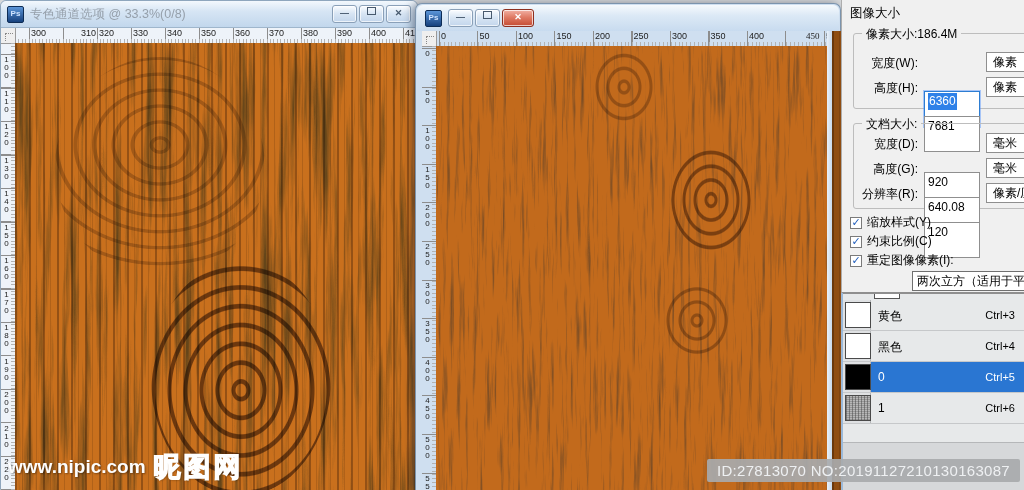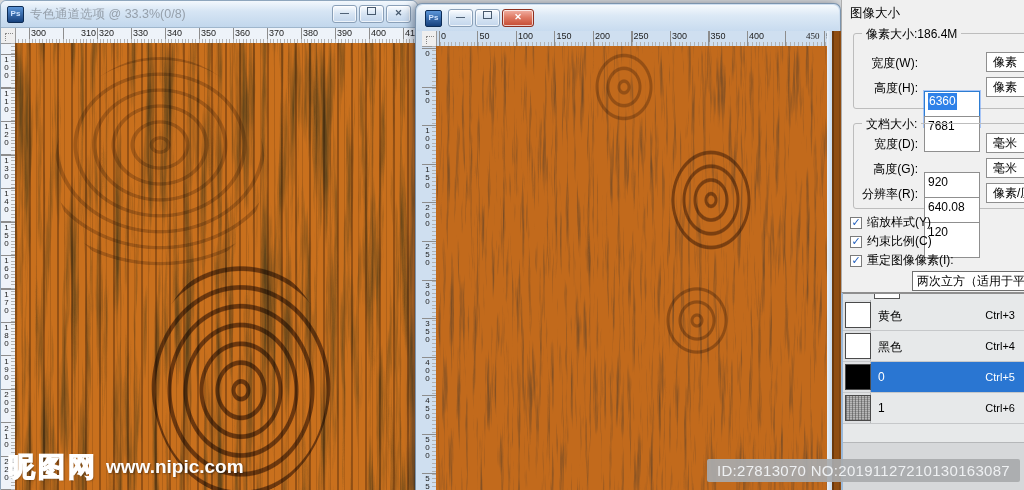--- a/index.html
+++ b/index.html
@@ -421,16 +421,16 @@
       <div class="ch-name">1</div>
       <div class="ch-short">Ctrl+6</div>
     </div>
   </div>
 
   <div id="panel-footer"></div>
   <div id="blue-line"></div>
 </div>
 
 <div id="watermark">
+  <span id="wm-url">www.nipic.com</span>
   <span id="wm-logo">昵图网</span>
-  <span id="wm-url">www.nipic.com</span>
 </div>
 <div id="idbar">ID:27813070 NO:20191127210130163087</div>
 
 </body></html>

